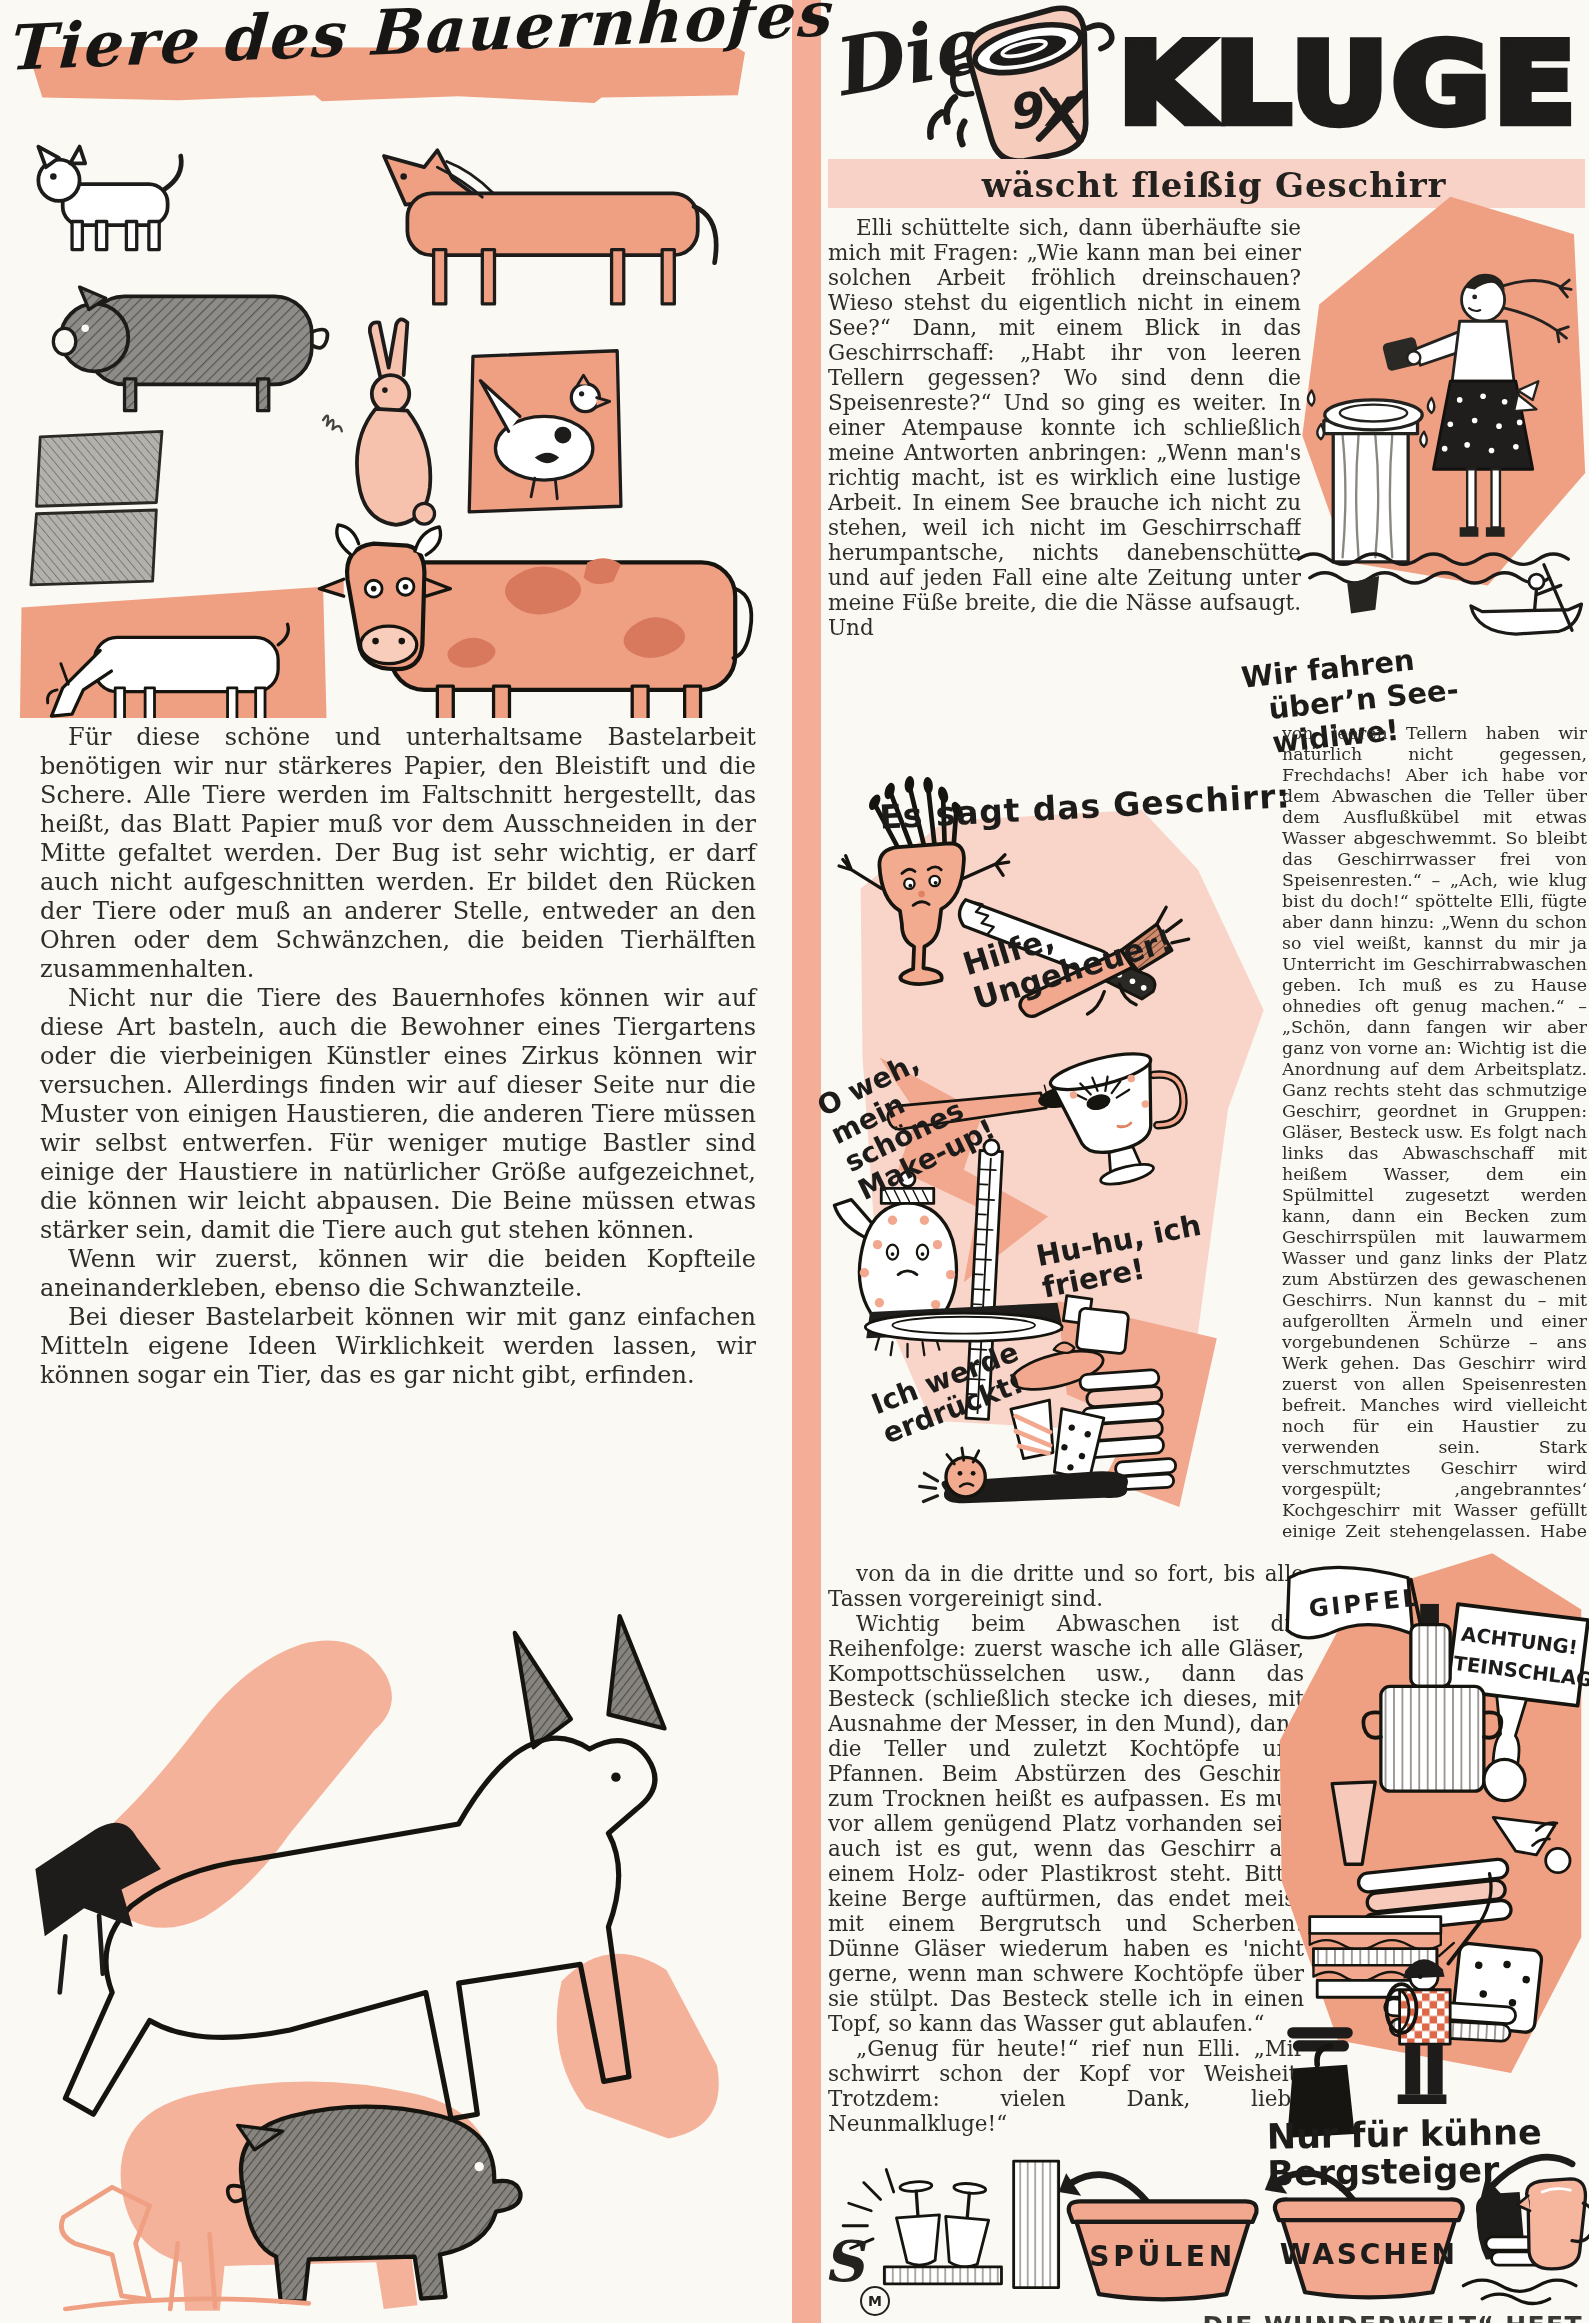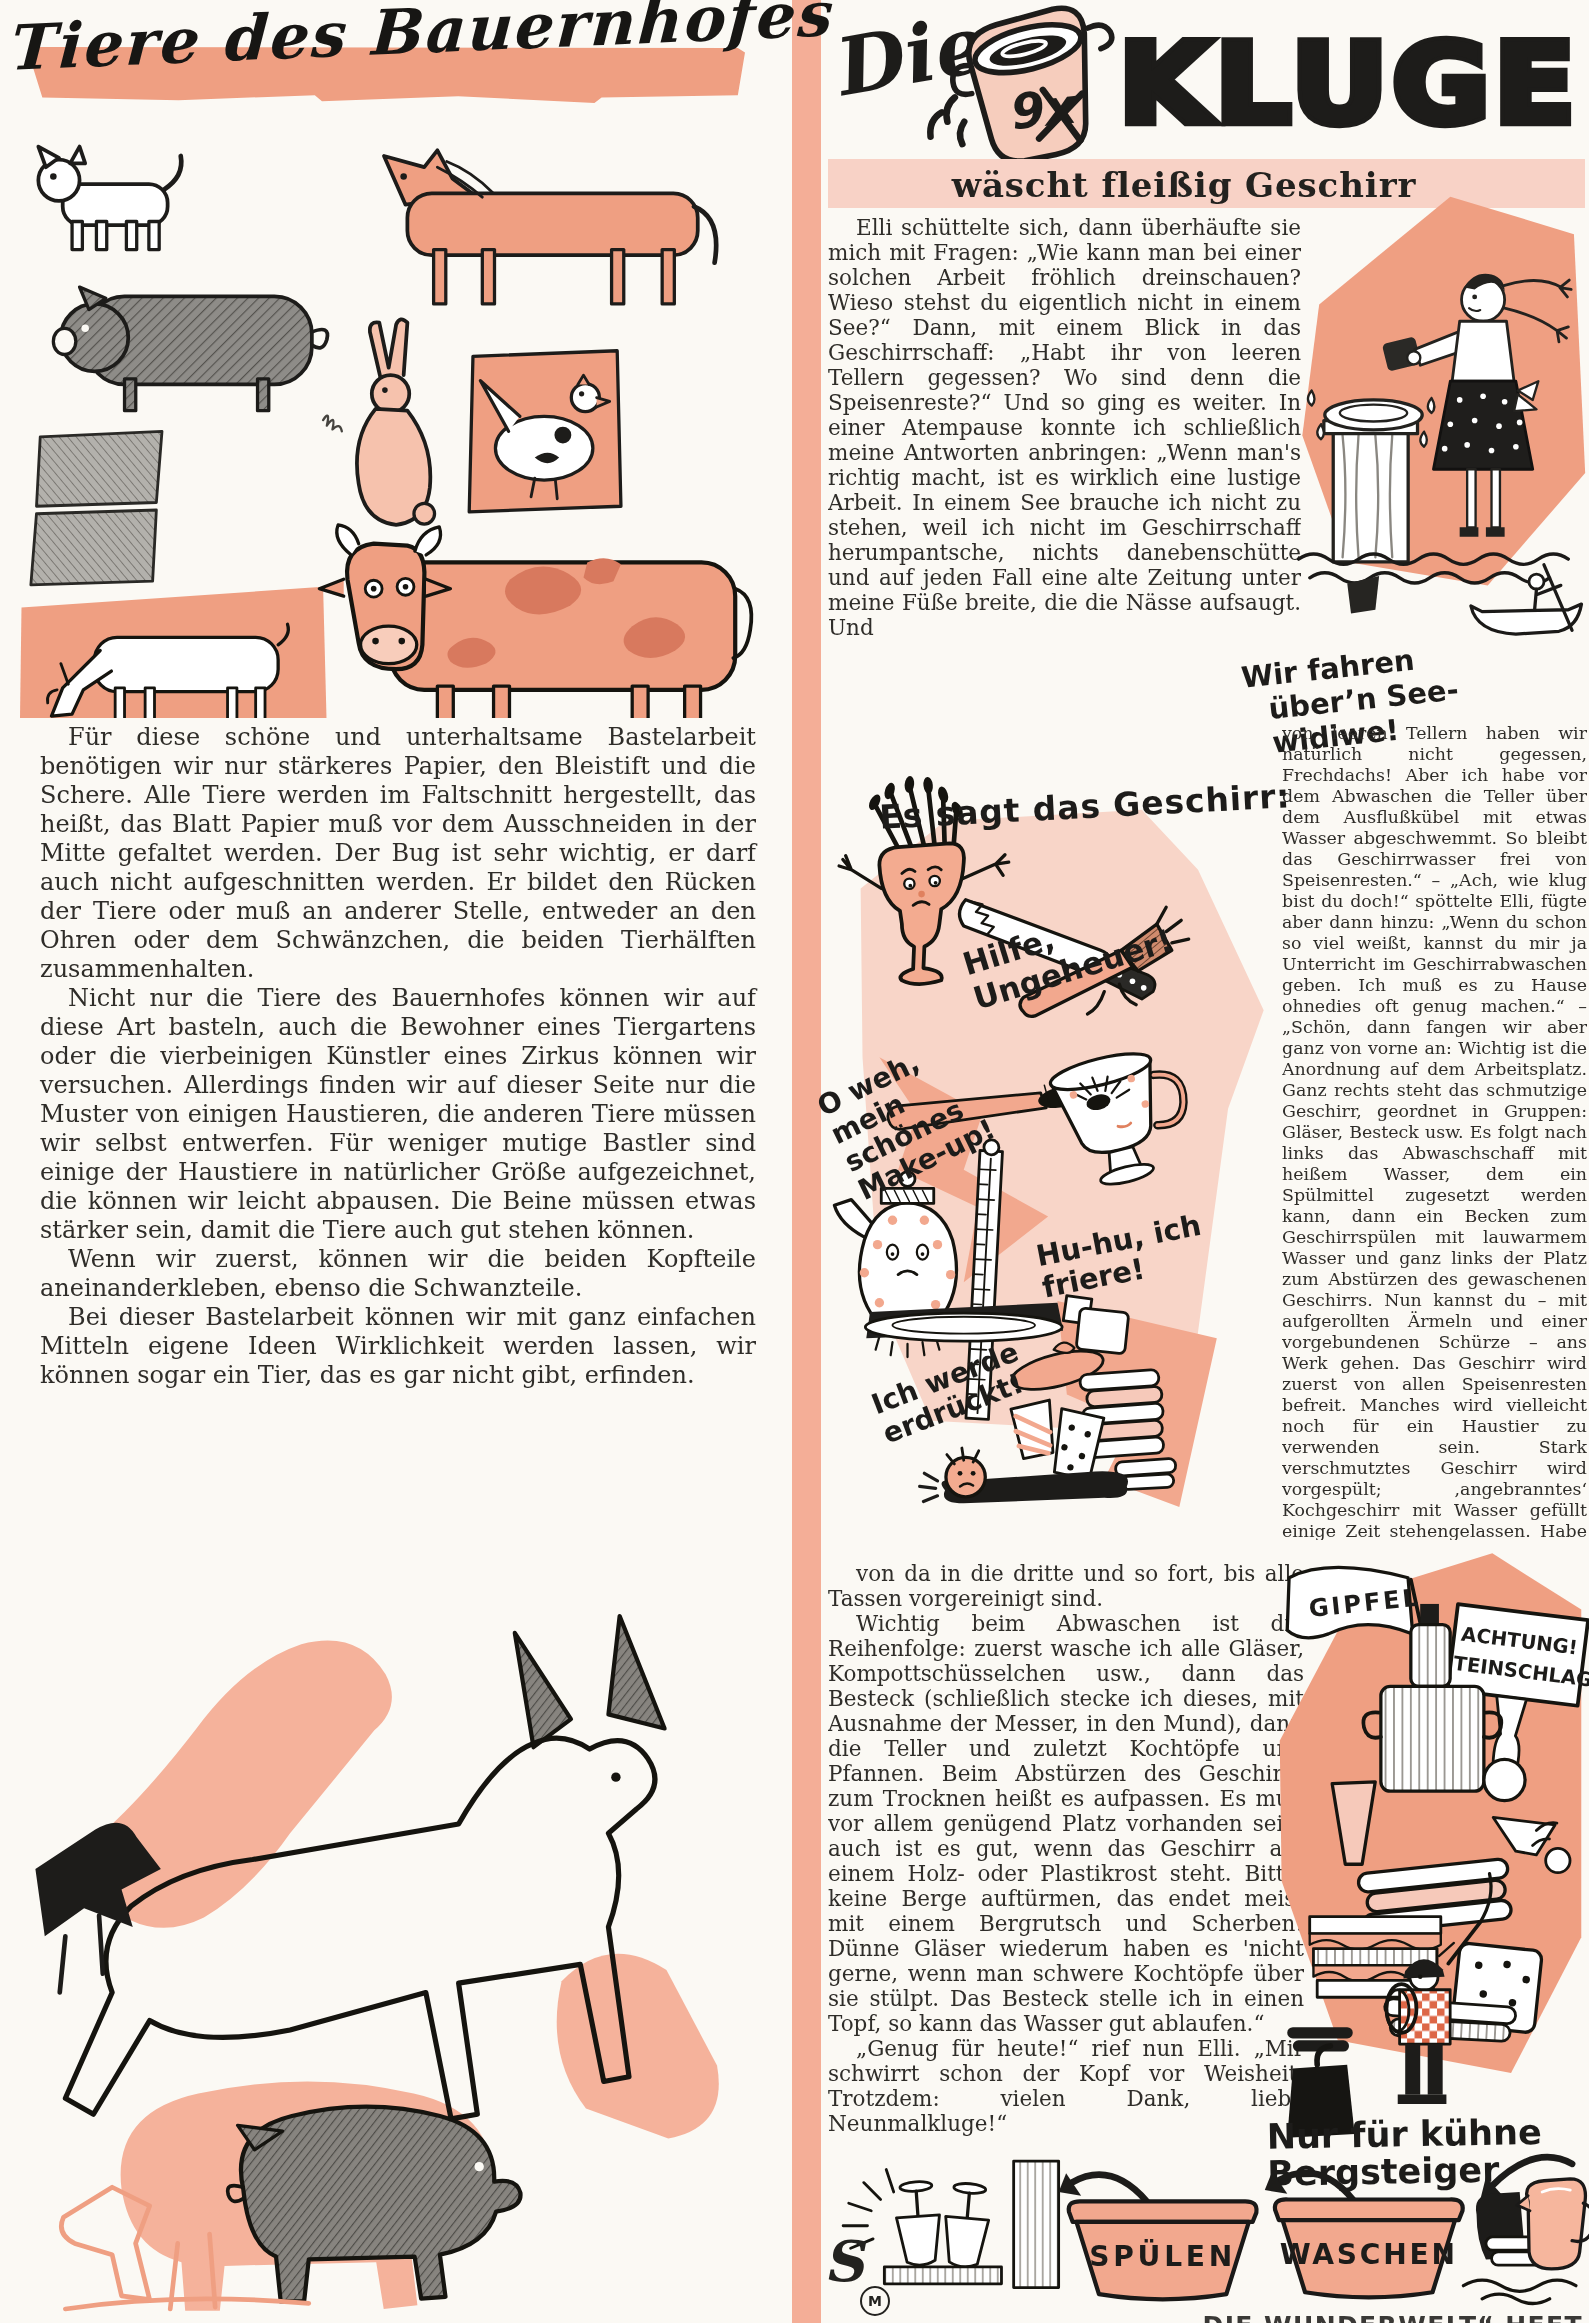--- a/index.html
+++ b/index.html
@@ -19,21 +19,21 @@
   .bcol{font-size:21.5px;line-height:25px;text-align:justify;}
   .col-intro{left:828px;top:215px;width:473px;height:562px;overflow:hidden;}
   .col-right{left:1282px;top:723px;width:305px;height:817px;overflow:hidden;font-size:17.4px;line-height:21px;text-align:justify;}
   .col-right p{margin:0;text-indent:0;}
   .col-bottom{left:828px;top:1561px;width:476px;height:585px;overflow:hidden;}
   
   .r-die{left:837px;top:9.4px;font-family:"DejaVu Serif",serif;font-style:italic;font-weight:bold;
          font-size:79px;transform:rotate(-10deg);color:#1d1c1a;}
   .subbar{left:828px;top:159px;width:757px;height:49px;background:#f8d2c6;}
   .subtitle{left:828px;top:165px;width:712px;text-align:center;font-weight:bold;font-size:34px;
-            letter-spacing:0.9px;color:#23221f;font-family:"DejaVu Serif",serif;}
+            letter-spacing:0.9px;color:#23221f;font-family:"DejaVu Serif",serif;padding-left:30px;}
   
   .hand{font-family:"DejaVu Sans",sans-serif;font-weight:700;color:#1d1c1a;}
   .cap-boat{left:1244px;top:643px;width:337px;font-size:29px;line-height:34px;transform:rotate(-6deg);}
   .cap-boat .ind{padding-left:24px;}
   .cap-say{left:879px;top:787px;font-size:33px;transform:rotate(-3deg);letter-spacing:0.9px;}
   .cap-help{left:963px;top:905px;width:281px;font-size:31px;transform:rotate(-17deg);}
   .cap-makeup{left:830px;top:1046px;width:192px;font-size:28px;line-height:31px;transform:rotate(-26deg);}
   .cap-freeze{left:1038px;top:1224px;width:169px;font-size:29px;line-height:32px;transform:rotate(-11deg);}
   .cap-crush{left:873px;top:1360px;width:164px;font-size:28px;line-height:31px;transform:rotate(-21deg);}
   .cap-climb{left:1267px;top:2116px;width:319px;font-size:35px;line-height:37px;transform:rotate(-1deg);}

